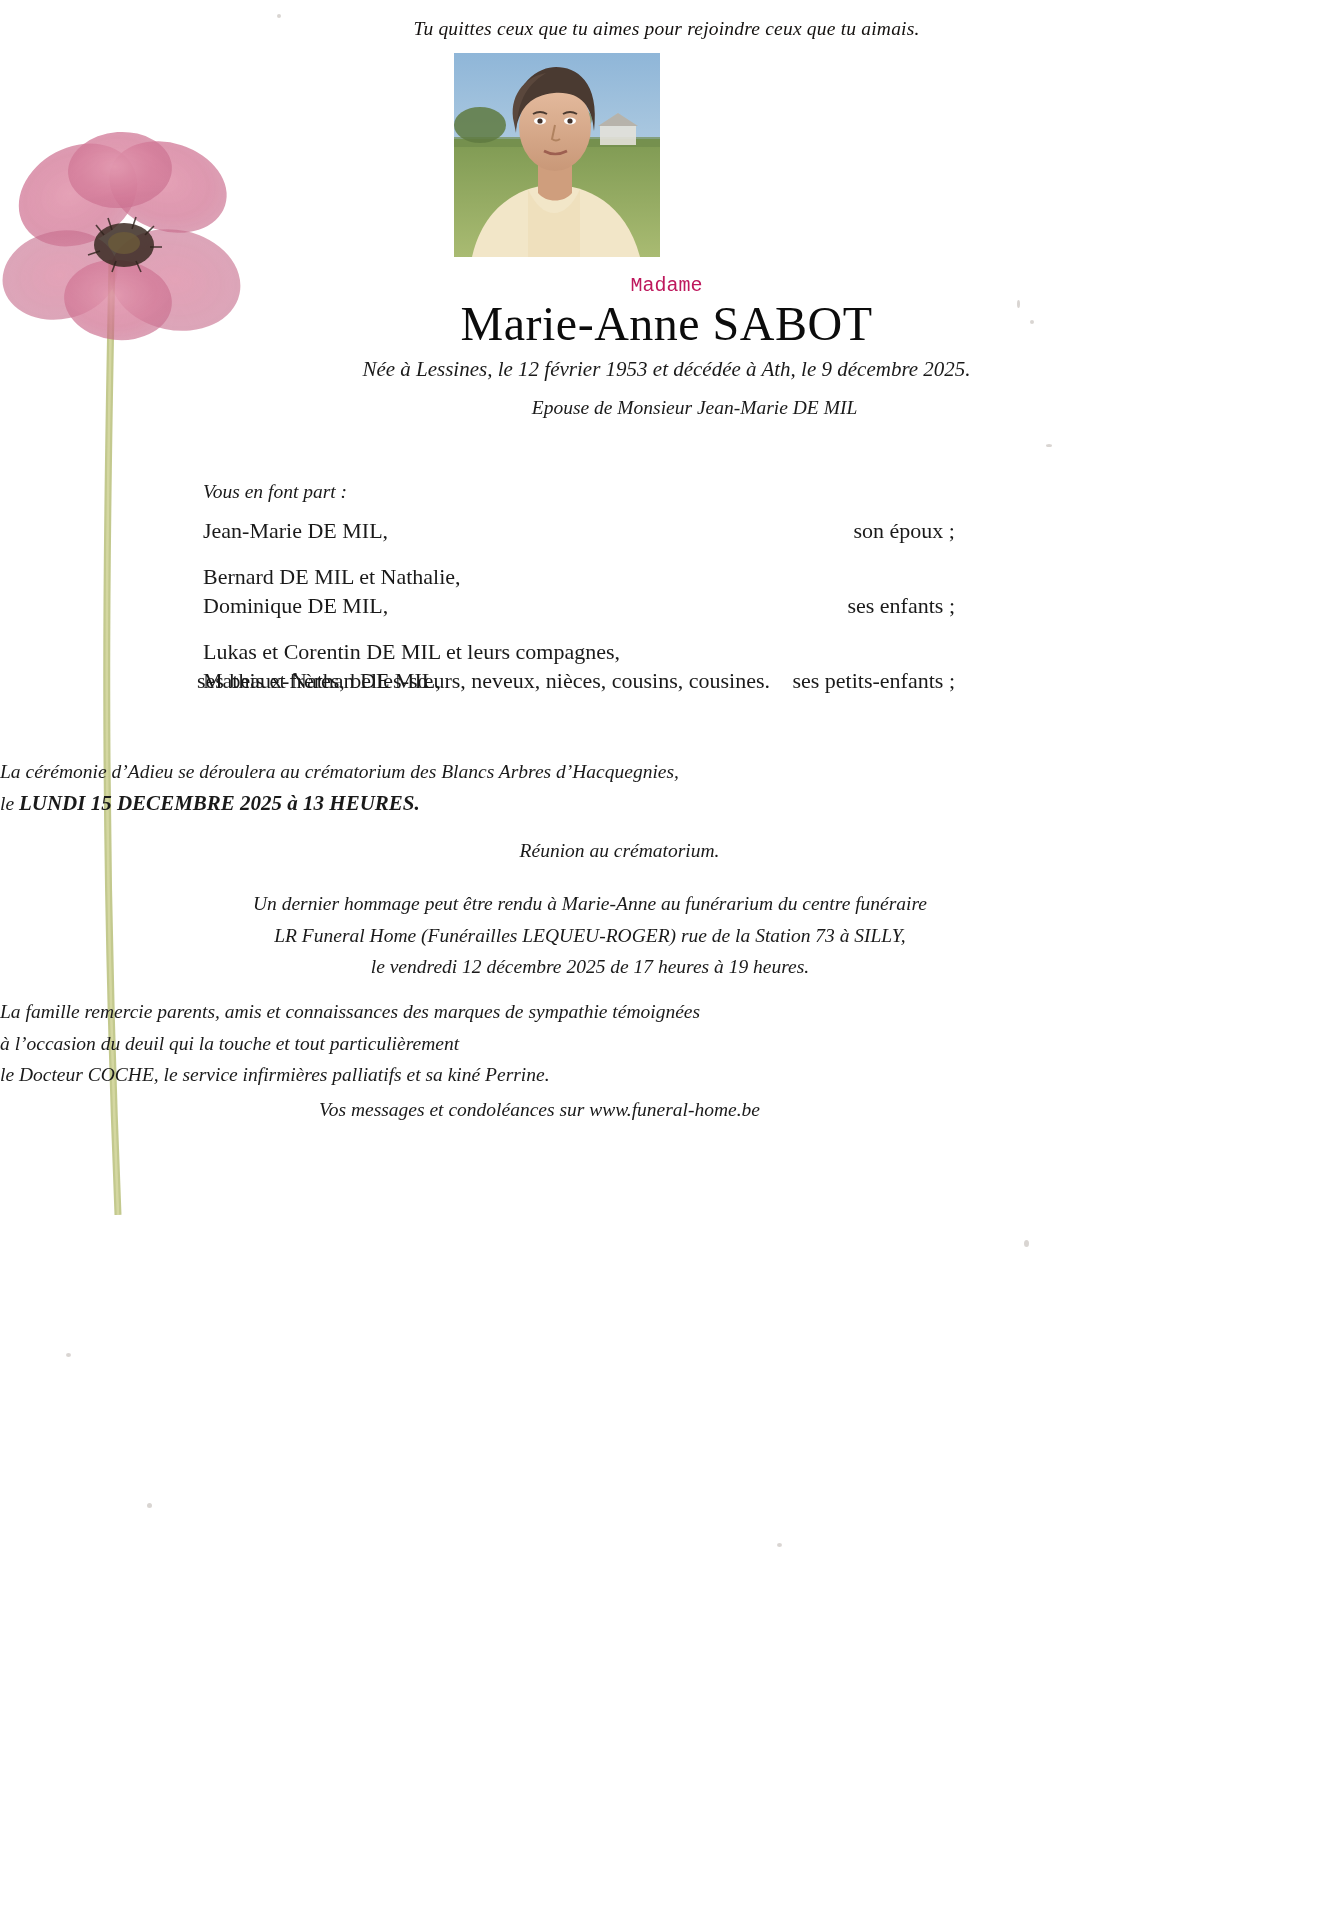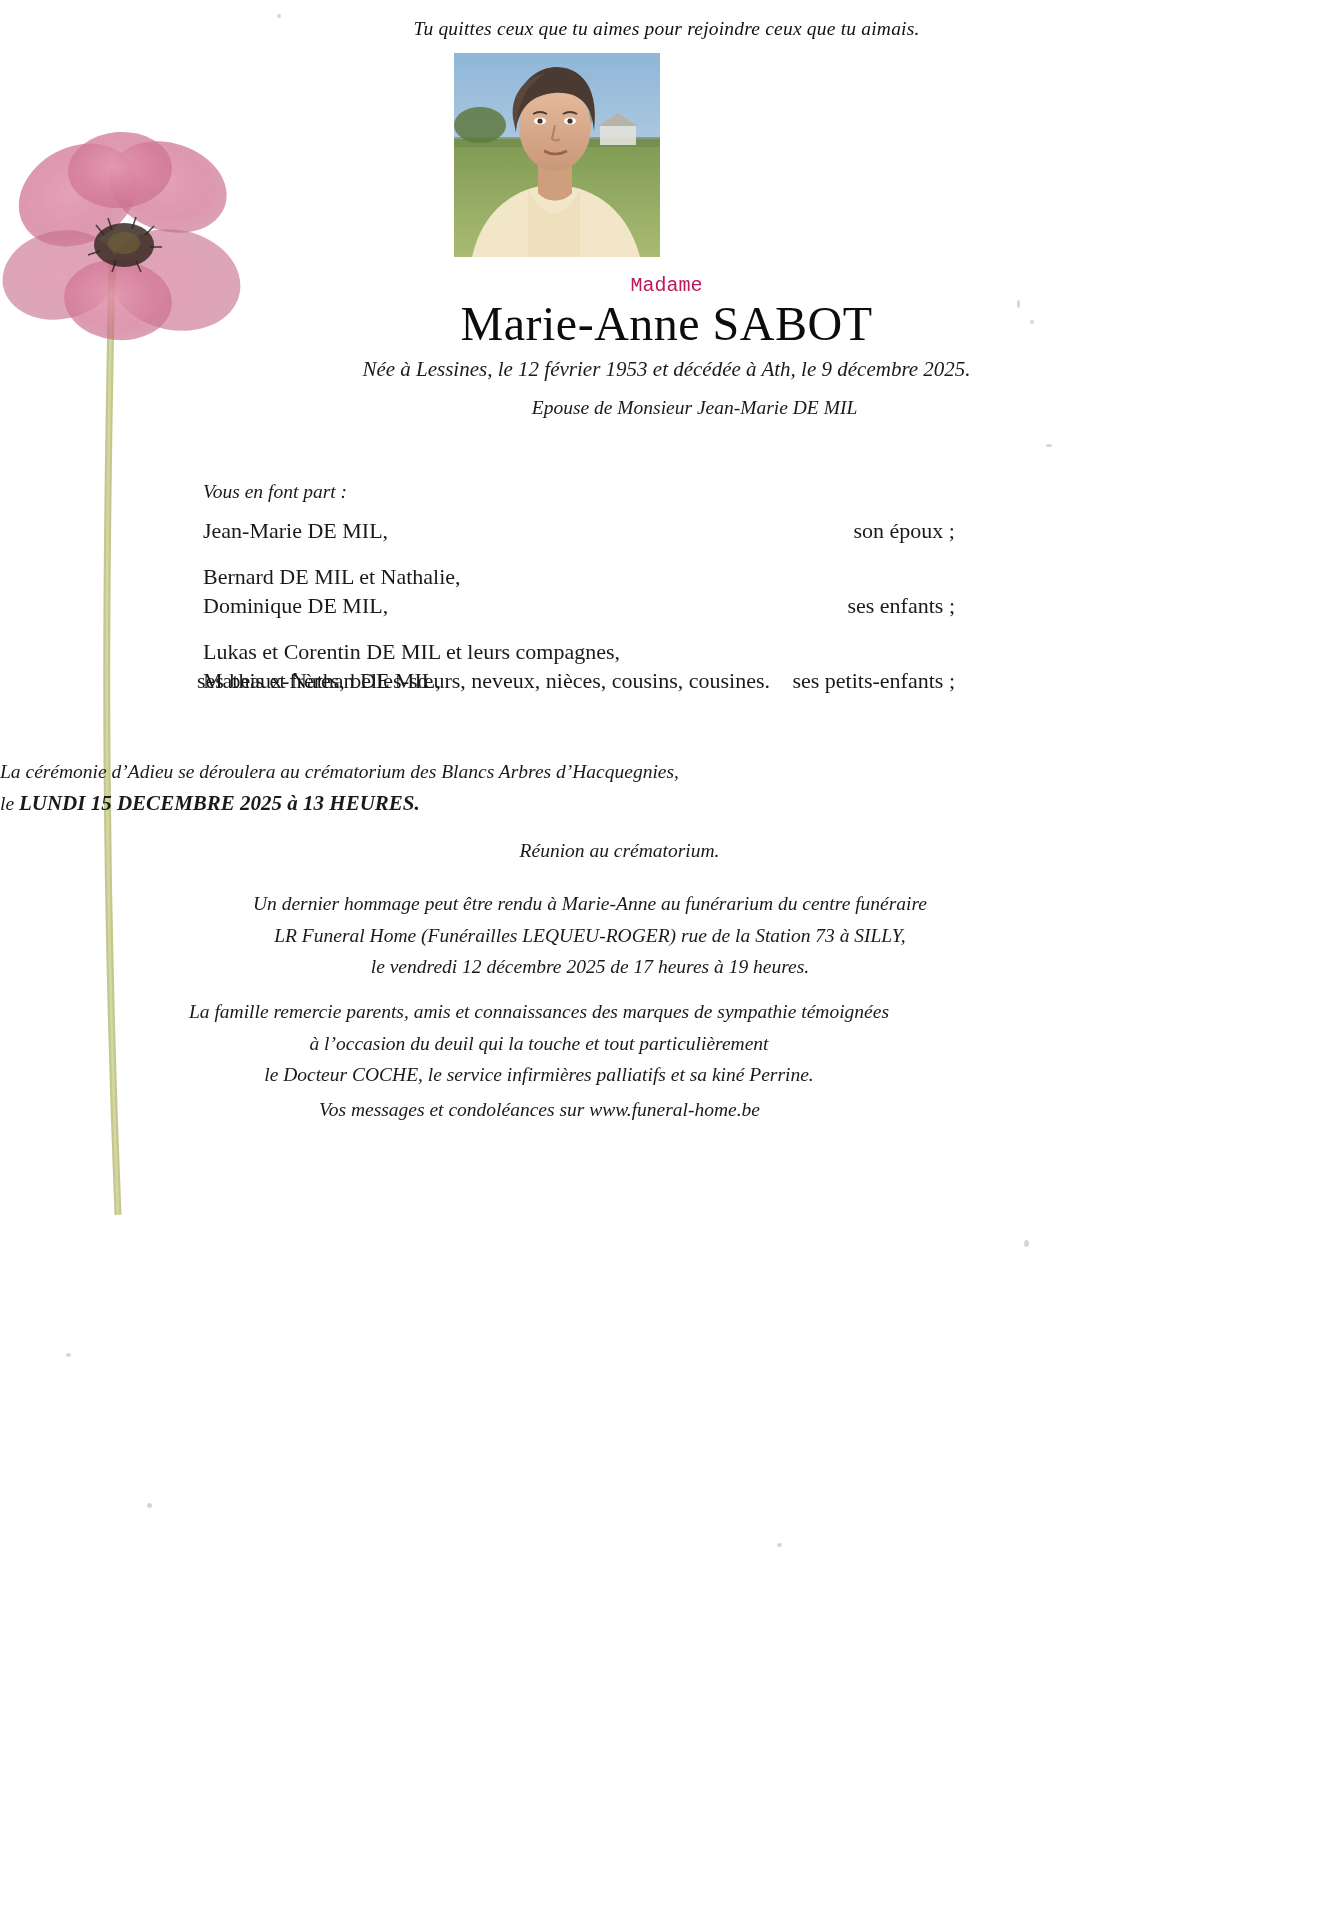--- a/index.html
+++ b/index.html
@@ -170,21 +170,20 @@
     font-style: italic;
     font-size: 19.5px;
     line-height: 1.62;
   }
 
   .thanks {
     position: absolute;
     top: 996px;
     left: 0;
     width: 1078px;
-    text-align: center;
     font-style: italic;
     font-size: 19.5px;
     line-height: 1.62;
   }
 
   .condolences {
     position: absolute;
     top: 1099px;
     left: 0;
     width: 1079px;

